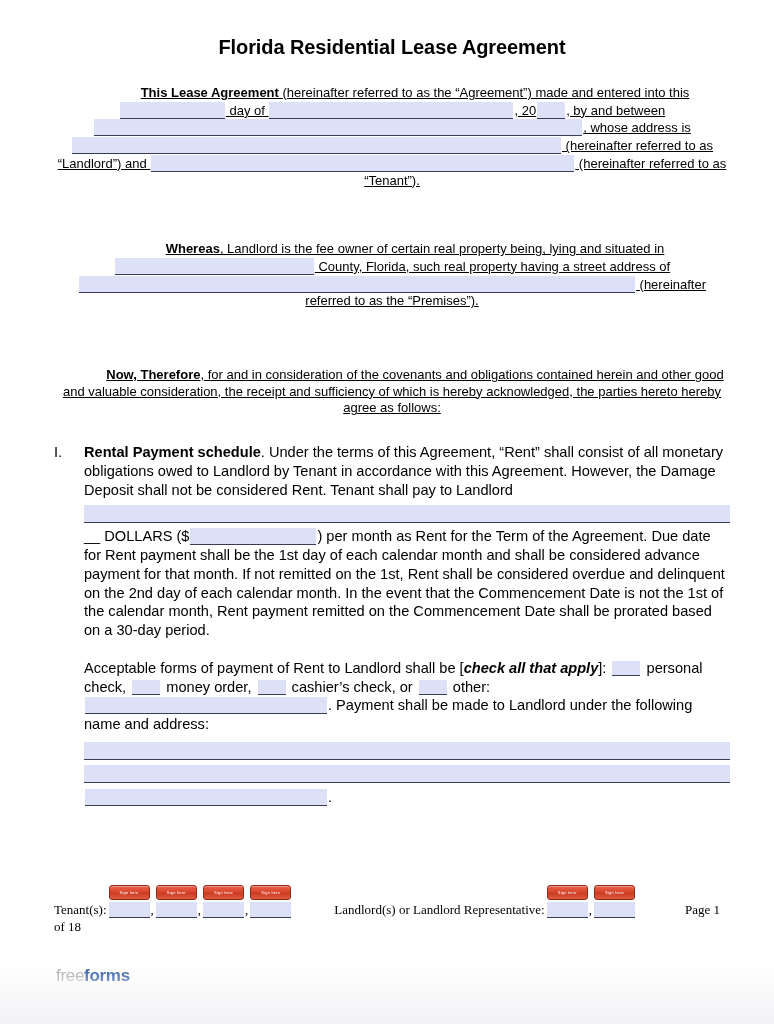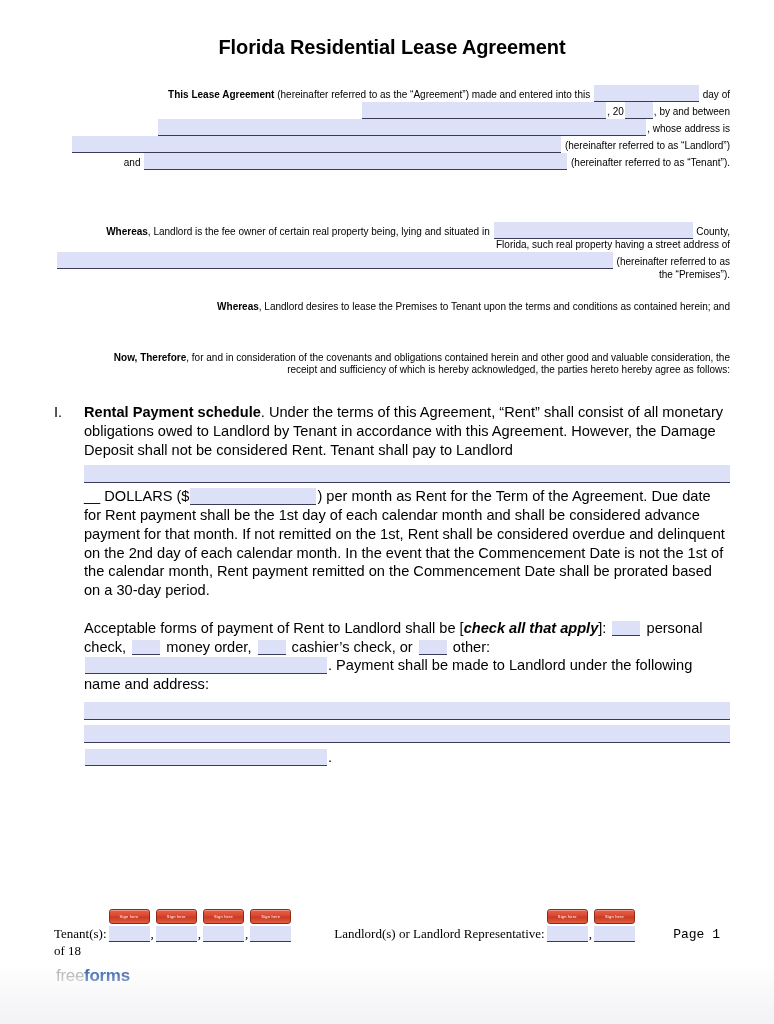--- a/index.html
+++ b/index.html
@@ -45,23 +45,24 @@
   h1.doc-title {
     font-size: 20px;
     font-weight: bold;
     text-align: center;
     margin: 0;
     padding-top: 36px;
     letter-spacing: -0.1px;
   }
 
   .body-text {
-    font-size: 10px;
+    font-size: 13px;
     line-height: 1.285;
-    text-align: right;
+    text-align: center;
+    text-decoration: underline;
   }
 
   .para { margin: 0; }
   .gap-lg { height: 26px; }
   .gap-md { height: 19px; }
 
   .indent { display: inline-block; width: 46px; }
   b, strong { font-weight: bold; }
 
   
@@ -114,21 +115,20 @@
     top: 902px;
     width: 676px;
     font-family: "Liberation Serif", serif;
     font-size: 13px;
     color: #000;
   }
   .sig-row {
     display: flex;
     align-items: flex-end;
     white-space: nowrap;
-    margin-top: 24px;
   }
   .sig-label { margin-right: 2px; }
   .sig-group { display: inline-flex; align-items: flex-end; }
   .sig-slot {
     position: relative;
     display: inline-block;
     width: 41px;
     height: 16px;
     background: #dde1f7;
     border-bottom: 1px solid #3a3a5a;
@@ -150,21 +150,21 @@
     display: block;
     font-family: "Liberation Sans", sans-serif;
     font-size: 4px;
     line-height: 13px;
     color: #ffffff;
     text-align: center;
     letter-spacing: 0.2px;
     white-space: nowrap;
   }
   .comma { margin-right: 2px; }
-  .footer-right { margin-left: auto; padding-right: 10px; font-family: Liberation Mono, monospace; }
+  .footer-right { margin-left: auto; padding-right: 10px; }
   .page-of { margin-top: 1px; }
 
   
   .logo {
     position: absolute;
     left: 56px;
     top: 966px;
     font-family: "Liberation Sans", sans-serif;
     font-size: 17px;
     font-weight: bold;
@@ -188,21 +188,20 @@
 
     <div class="gap-lg"></div>
 
 
     <div class="gap-lg"></div>
 
     <p class="body-text para"><span class="indent"></span><b>Whereas</b><span>, Landlord is the fee owner of certain real property being, lying and situated in </span><span class="fld" style="width:199px"></span><span> County, Florida, such real property having a street address of </span><span class="fld" style="width:556px"></span><span> (hereinafter referred to as the “Premises”).</span></p>
 
     <div class="gap-md"></div>
 
-    <p class="body-text para"><span class="indent"></span><b>Whereas</b><span>, Landlord desires to lease the Premises to Tenant upon the terms and conditions as contained herein; and</span></p>
 
     <div class="gap-md"></div>
 
 
     <div class="gap-md"></div>
 
     <p class="body-text para"><span class="indent"></span><b>Now, Therefore</b><span>, for and in consideration of the covenants and obligations contained herein and other good and valuable consideration, the receipt and sufficiency of which is hereby acknowledged, the parties hereto hereby agree as follows:</span></p>
 
     <div class="gap-lg"></div>
 

